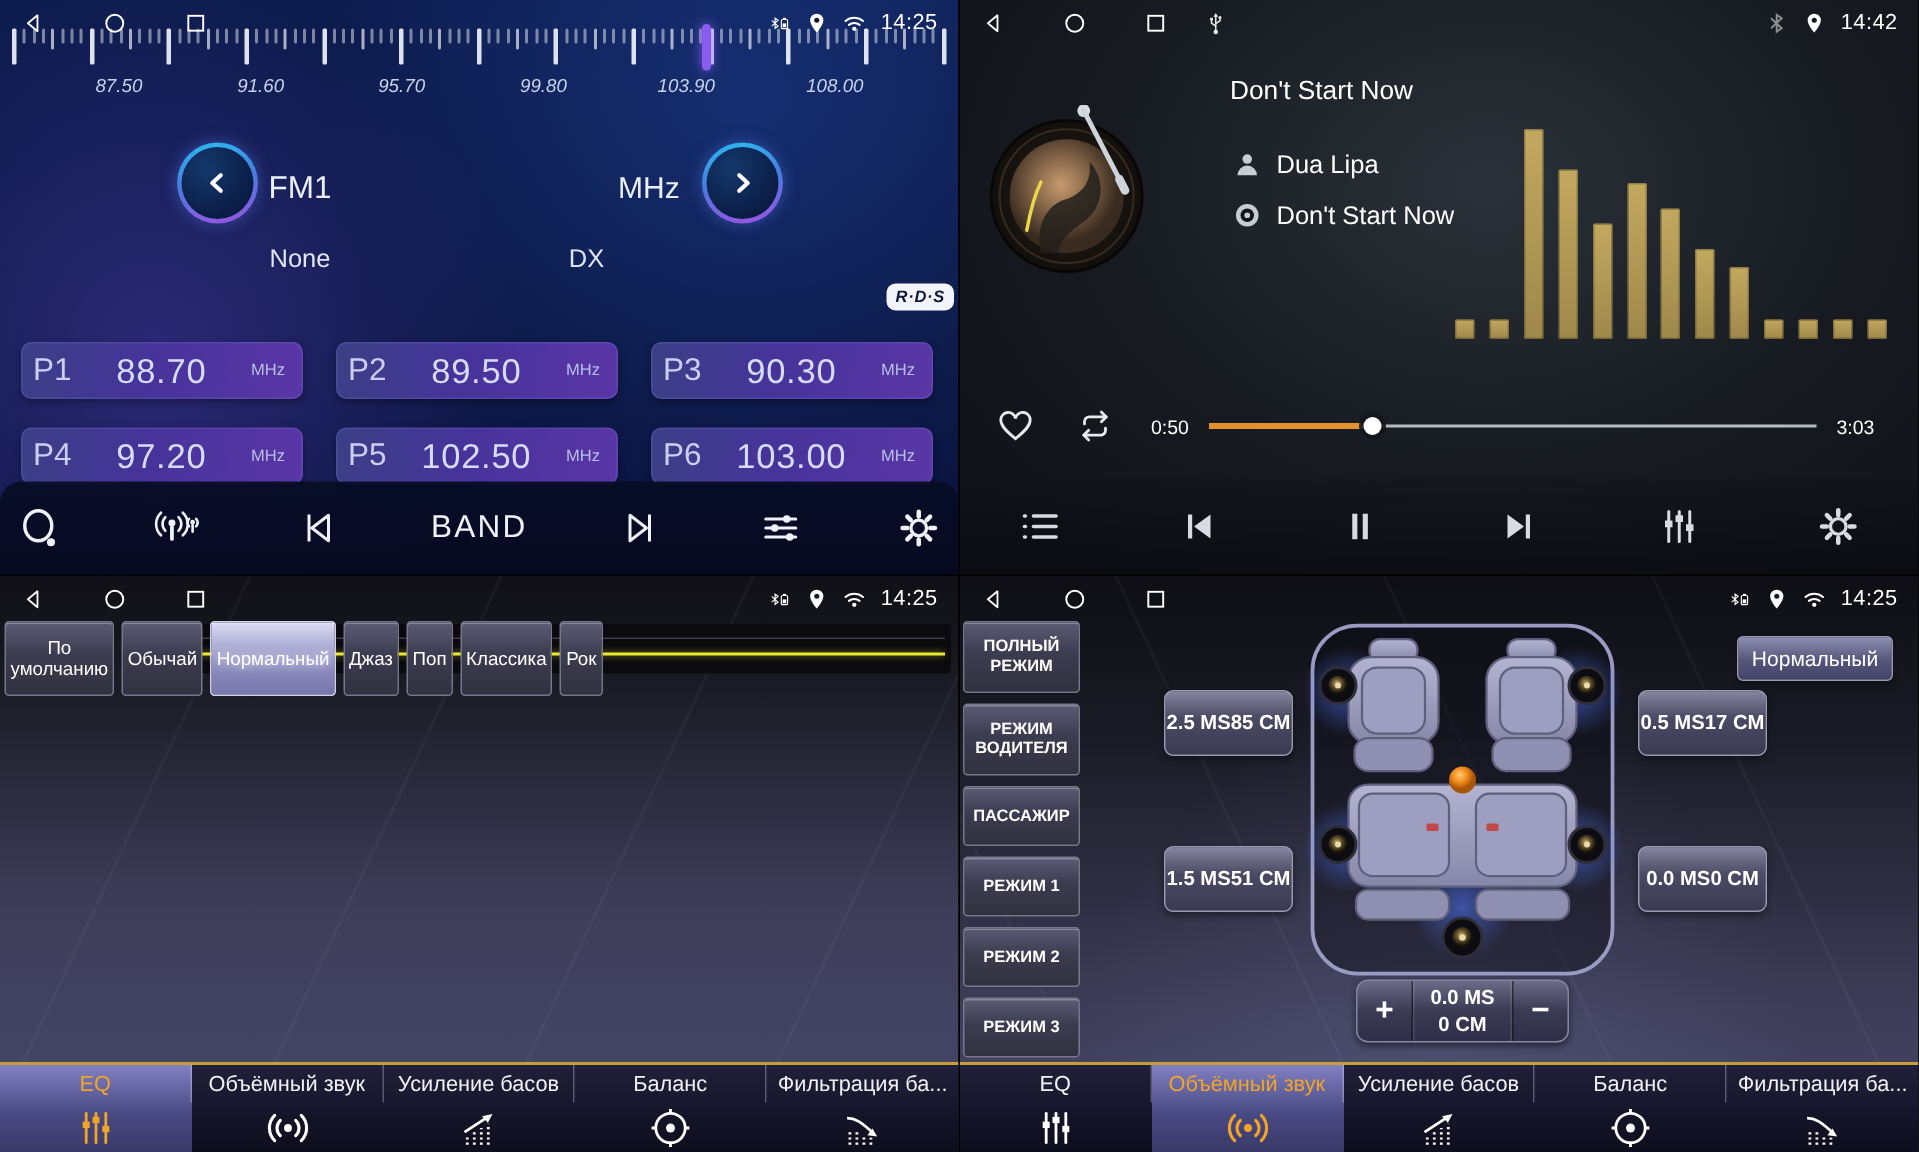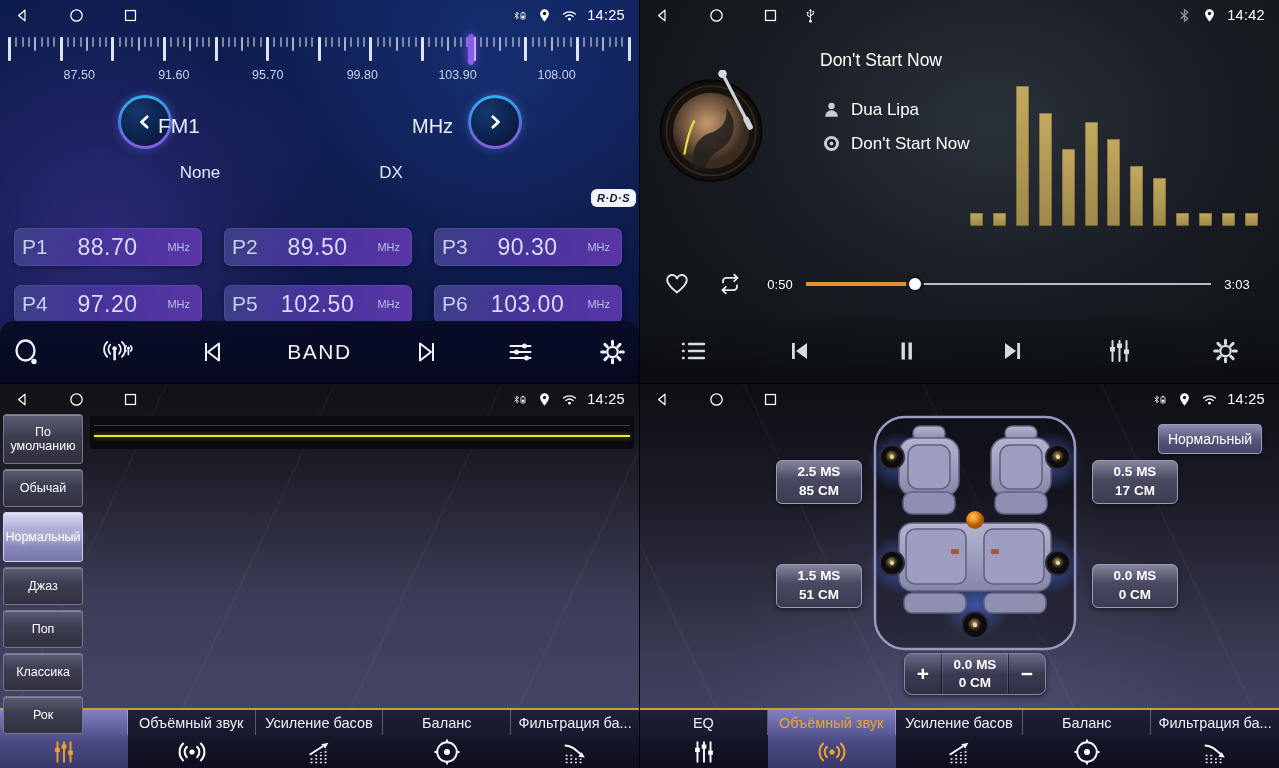--- a/index.html
+++ b/index.html
@@ -31,40 +31,40 @@
   .statusbar { position:absolute; top:0; left:0; right:0; height:30px; z-index:40;
     display:flex; align-items:center; padding:0 14px; color:#fff; }
   .nav-group { display:flex; align-items:center; gap:37px; }
   .nav-group .ic svg { width:17px; height:17px; }
   .nav-extra { margin-left:26px; opacity:.9; } .nav-extra svg { width:11px; height:18px; }
   .sb-right { margin-left:auto; display:flex; align-items:center; gap:10px; }
   .sb-right .ic svg { width:15px; height:15px; }
   .sb-time { font-size:14.5px; letter-spacing:.3px; }
 
   
-  .freq-scale { position:absolute; top:34px; left:0; right:0; height:50px; }
+  .freq-scale { position:absolute; top:16px; left:0; right:0; height:50px;font-style:italic; }
   .ticks { position:absolute; left:8px; right:8px; top:3px; height:27px;
     display:flex; justify-content:space-between; align-items:flex-start; }
   .ticks i { width:2px; border-radius:1px; background:#e9edf6; }
   .ticks i.M  { height:24px; opacity:.95; width:3px; }
   .ticks i.m2 { height:14px; opacity:.7; }
   .ticks i.m1 { height:10px; opacity:.5; }
   .freq-indicator { position:absolute; top:0; width:6px; height:31px; border-radius:3px;
     background:#8a5cf0; box-shadow:0 0 8px #8a5cf0; }
   .scale-label { position:absolute; top:34px; transform:translateX(-50%);
     font-size:12.5px; color:#c7d1ea; }
   .chev-btn { position:absolute; width:54px; height:54px; border-radius:50%; padding:3px;
     border:none; cursor:pointer;
     background:linear-gradient(170deg,#2fb0ee 8%,#4a7ae0 48%,#9058e0 92%);
     box-shadow:0 0 10px rgba(80,120,230,.5); }
   .chev-in { width:100%; height:100%; border-radius:50%; color:#fff;
     background:radial-gradient(circle at 35% 30%, #14386c, #0a1c44 72%);
     display:flex; align-items:center; justify-content:center; }
   .chev-in svg { width:26px; height:26px; }
-  .t-band   { position:absolute; left:158px; top:114px; width:84px; 
+  .t-band   { position:absolute; left:158px; top:114px; width:84px; text-align:center;
     font-size:21px; color:#e9eefa; }
   .t-station{ position:absolute; left:158px; top:163px; width:84px; text-align:center;
     font-size:17px; color:#dfe5f4; }
   .t-freq   { position:absolute; left:198px; top:90px; width:244px; text-align:center;
     font-size:47px; font-weight:bold; letter-spacing:1px; color:#f3eefb; }
   .t-mode   { position:absolute; left:368px; top:163px; width:46px; text-align:center;
     font-size:17px; color:#dfe5f4; }
   .t-unit   { position:absolute; left:412px; top:115px; font-size:20px; color:#e9eefa; }
   .rds-badge{ position:absolute; left:591px; top:189px; padding:3px 6px; border-radius:6px;
     background:#f2f4fa; color:#0e1838; font-size:11px; font-weight:800; font-style:italic;
@@ -107,21 +107,21 @@
   .pbar .knob { position:absolute; top:1px; width:12px; height:12px; border-radius:50%;
     background:#fff; box-shadow:0 0 0 3px rgba(20,22,28,.9); }
   .p-toolbar { position:absolute; left:0; right:0; bottom:0; height:64px;
     display:flex; align-items:center; justify-content:space-around; color:#d8dce2;
     background:linear-gradient(180deg,rgba(16,18,24,.35),rgba(8,10,14,.75)); }
   .p-toolbar .tbtn { background:none; border:none; color:#d8dce2; cursor:pointer; display:flex; }
   .p-toolbar svg { width:33px; height:30px; }
 
   
   .side { position:absolute; left:0; top:28px; width:86px; padding:2px 3px;
-    display:flex; flex-direction:column; gap:5px; z-index:20; }
+    display:flex; flex-direction:row; gap:5px; z-index:20; }
   .sitem { min-height:38px; display:flex; align-items:center; justify-content:center;
     text-align:center; padding:3px 3px; color:#fff; font-size:12.5px; line-height:1.15;
     border:1px solid #77778c; border-radius:3px; cursor:pointer;
     background:linear-gradient(180deg,#5b5b74,#3c3c50 45%,#31313f);
     box-shadow:inset 0 1px 0 rgba(255,255,255,.28); }
   .sitem.tall { min-height:50px; }
   .sitem.sel { background:linear-gradient(180deg,#dcdcf4,#9292c4 52%,#7676ac);
     border-color:#d2d2ee; text-shadow:0 0 7px #fff; }
   .eq-curve { position:absolute; left:90px; right:5px; top:32px; height:33px;
     background:#0a0a0f; border-radius:3px; }
@@ -148,21 +148,21 @@
     flex-direction:column; gap:7px; z-index:20; }
   .smenu .sitem { font-size:11px; font-weight:bold; min-height:40px; }
   .smenu .sitem.tall { min-height:48px; }
   .normal-btn { position:absolute; left:518px; top:40px; width:104px; height:30px;
     border-radius:4px; border:1px solid #9a9ab2; color:#fff; font-size:14px; cursor:pointer;
     background:linear-gradient(180deg,#8e8eb2,#55557a 55%,#44446a);
     box-shadow:0 2px 4px rgba(0,0,0,.4); font-family:inherit; }
   .car-svg { position:absolute; left:228px; top:29px; width:214px; height:240px; }
   .delaybtn { position:absolute; width:86px; height:44px; border-radius:6px; cursor:pointer;
     border:1px solid #9a9ab2; color:#fff; font-weight:bold; font-size:13.5px; line-height:1.4;
-    display:flex; flex-direction:column; align-items:center; justify-content:center;
+    display:flex; flex-direction:row; align-items:center; justify-content:center;
     background:linear-gradient(180deg,#85859f,#4a4a63 42%,#3a3a51);
     box-shadow:0 2px 5px rgba(0,0,0,.45); font-family:inherit; }
   .pos-fl { left:136px; top:76px; }  .pos-fr { left:452px; top:76px; }
   .pos-rl { left:136px; top:180px; } .pos-rr { left:452px; top:180px; }
   .adjust { position:absolute; left:264px; top:269px; width:142px; height:42px;
     border-radius:8px; border:1px solid #84849c; display:flex; align-items:center; color:#fff;
     background:linear-gradient(180deg,#6b6b87,#3a3a53 50%,#2f2f49);
     box-shadow:0 2px 5px rgba(0,0,0,.5); }
   .adj-btn { width:36px; text-align:center; font-size:21px; font-weight:bold; color:#fff;
     background:none; border:none; cursor:pointer; font-family:inherit; }
@@ -861,20 +861,28 @@
                 <path d="M2 5.2 a10.8 10.8 0 0 1 14 0"></path>
                 <path d="M4.7 8.3 a6.6 6.6 0 0 1 8.6 0"></path>
               </g>
               <circle cx="9" cy="11.4" r="1.7" fill="currentColor"></circle>
             </svg>
           </span>
           <span class="sb-time">14:25</span>
         </span>
       </div>
 
+    <div class="smenu" id="sound-menu">
+        <button class="sitem tall">ПОЛНЫЙ РЕЖИМ</button>
+        <button class="sitem tall">РЕЖИМ ВОДИТЕЛЯ</button>
+        <button class="sitem ">ПАССАЖИР</button>
+        <button class="sitem ">РЕЖИМ 1</button>
+        <button class="sitem ">РЕЖИМ 2</button>
+        <button class="sitem ">РЕЖИМ 3</button>
+      </div>
 
     <button class="normal-btn">Нормальный</button>
 
     <div class="car-svg">
       <svg viewBox="0 0 214 240">
         <defs>
           <radialGradient id="glowb" cx="50%" cy="50%">
             <stop offset="0%" stop-color="rgba(80,120,255,.55)"></stop>
               <stop offset="100%" stop-color="rgba(80,120,255,0)"></stop>
           </radialGradient>

